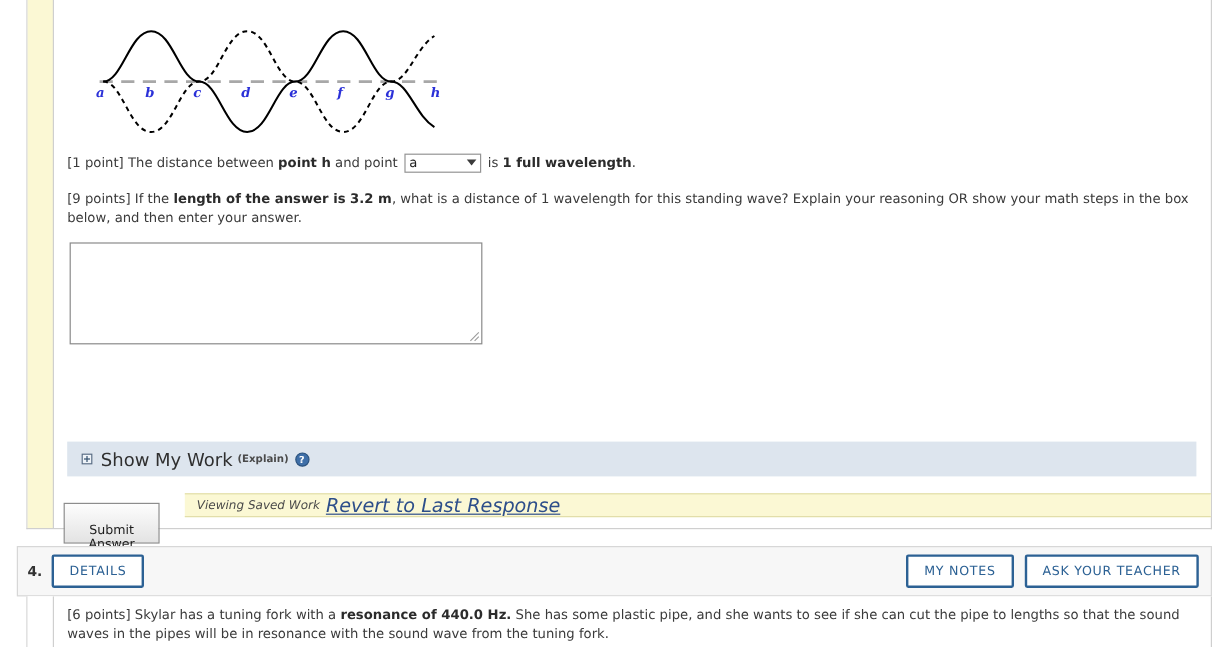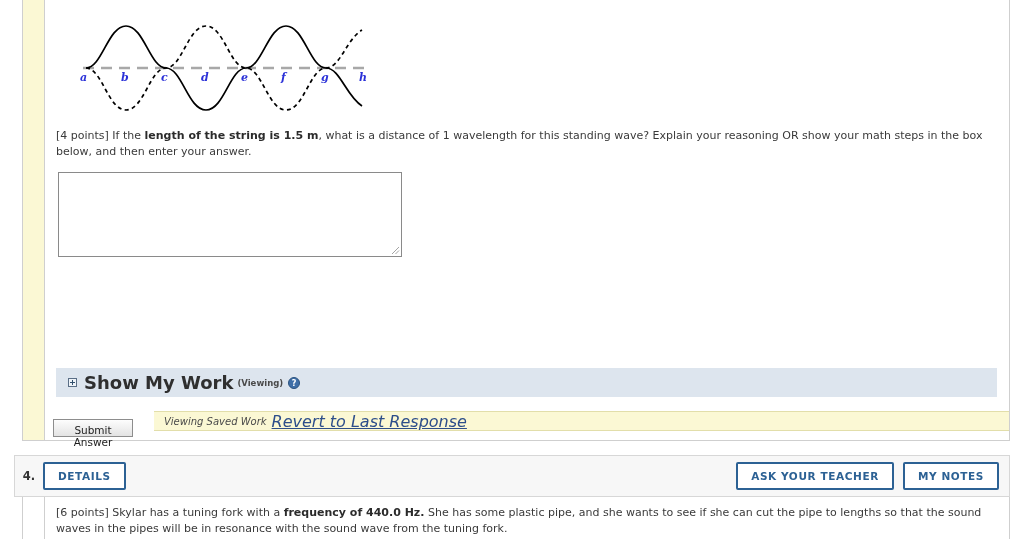--- a/index.html
+++ b/index.html
@@ -121,21 +121,21 @@
     border: 1px solid #5a6e86;
     background: #eef3f8;
     position: relative;
     margin-right: 7px;
   }
   .plusbox::before, .plusbox::after {
     content: ""; position: absolute; background: #32506e;
   }
   .plusbox::before { left: 1px; top: 3px; width: 5px; height: 1px; }
   .plusbox::after  { left: 3px; top: 1px; width: 1px; height: 5px; }
-  .smw-title { font-size: 18px; font-weight: bold; color: #2f2f2f; }
+  .smw-title { font-size: 15px; font-weight: normal; color: #2f2f2f; }
   .smw-opt { font-size: 8.5px; font-weight: bold; color: #4a4a4a; margin-left: 4px; }
   .help-icon {
     display: inline-block; width: 12px; height: 12px;
     border-radius: 50%;
     background: #3f6fa8;
     color: #fff; font-size: 8px; font-weight: bold;
     text-align: center; line-height: 12px;
     margin-left: 5px;
     border: 1px solid #2c537f;
   }
@@ -160,42 +160,42 @@
   .submit-btn {
     position: absolute;
     left: 30px; top: 421px;
     width: 80px; height: 18px;
     background: linear-gradient(#fdfdfd, #e3e3e3);
     border: 1px solid #8d8d8d;
     font-size: 10.5px;
     color: #1c1c1c;
     font-family: "DejaVu Sans", "Liberation Sans", sans-serif;
     cursor: pointer;
-    padding: 4px;
+    padding: 16px;
   }
 
   
   .q4-head {
     position: absolute;
     left: 14px; top: 455px;
     width: 996px; height: 42px;
     background: #f7f7f7;
     border: 1px solid #d7d7d7;
     display: flex; align-items: center;
   }
   .q4-num {
     width: 28px; text-align: center;
     font-size: 11.5px; font-weight: bold; color: #333;
   }
   .btn-outline {
     border: 2px solid #2c6194;
     background: #ffffff;
     color: #2c6194;
     font-size: 10.5px;
-    font-weight: bold;
+    font-weight: normal;
     letter-spacing: 0.6px;
     padding: 6px 13px;
     border-radius: 2px;
     cursor: pointer;
     font-family: "DejaVu Sans", "Liberation Sans", sans-serif;
     white-space: nowrap;
   }
   .q4-right { margin-left: auto; display: flex; gap: 9px; padding-right: 10px; }
 
   
@@ -242,59 +242,62 @@
       <span class="wave-label" style="left:2px;  top:55px;">a</span>
       <span class="wave-label" style="left:43px; top:55px;">b</span>
       <span class="wave-label" style="left:83px; top:55px;">c</span>
       <span class="wave-label" style="left:123px;top:55px;">d</span>
       <span class="wave-label" style="left:163px;top:55px;">e</span>
       <span class="wave-label" style="left:203px;top:55px;">f</span>
       <span class="wave-label" style="left:243px;top:55px;">g</span>
       <span class="wave-label" style="left:281px;top:55px;">h</span>
     </div>
 
+    <div class="qtext row-sp">
+      <span>[1 point] The distance between </span><b>point h</b><span> and point </span><span class="sel"><span>a</span><span class="chev"></span></span><span> is </span><b>1 full wavelength</b><span>.</span>
+    </div>
 
 
     <div class="qtext row-sp" style="max-width:936px;">
-      <span>[4 points] If the </span><b>length of the string is </b><b class="hl">1.5</b><b> m</b><span>, what is a distance of 1 wavelength for this standing wave? Explain your reasoning OR show your math steps in the box below, and then enter your answer.</span>
+      <span>[9 points] If the </span><b>length of the answer is </b><b class="hl">3.2</b><b> m</b><span>, what is a distance of 1 wavelength for this standing wave? Explain your reasoning OR show your math steps in the box below, and then enter your answer.</span>
     </div>
 
     <div class="ta-wrap">
       <textarea class="ta" placeholder="" style=""></textarea>
       <svg class="ta-grip" viewBox="0 0 9 9">
         <line x1="8" y1="1" x2="1" y2="8" stroke="#9a9a9a" stroke-width="0.9"></line>
         <line x1="8" y1="4.5" x2="4.5" y2="8" stroke="#9a9a9a" stroke-width="0.9"></line>
       </svg>
     </div>
 
 
   </div>
 
   <div class="smw">
     <span class="plusbox"></span>
     <span class="smw-title">Show My Work</span>
-    <span class="smw-opt">(Viewing)</span>
+    <span class="smw-opt">(Explain)</span>
     <span class="help-icon">?</span>
   </div>
 
   <div class="saved-bar">
     <span class="saved-text">Viewing Saved Work</span>
     <span class="revert-link">Revert to Last Response</span>
   </div>
 
   <button class="submit-btn">Submit Answer</button>
 </div>
 
 <div class="q4-head">
   <span class="q4-num">4.</span>
   <button class="btn-outline">DETAILS</button>
   <span class="q4-right">
+    <button class="btn-outline">MY NOTES</button>
     <button class="btn-outline">ASK YOUR TEACHER</button>
-    <button class="btn-outline">MY NOTES</button>
   </span>
 </div>
 
 <div class="q4-body">
   <div class="q4-rail"></div>
   <div class="qtext" style="max-width:936px;">
-    <span>[6 points] Skylar has a tuning fork with a </span><b>frequency of </b><b class="hl">440.0</b><b> Hz.</b><span> She has some plastic pipe, and she wants to see if she can cut the pipe to lengths so that the sound waves in the pipes will be in resonance with the sound wave from the tuning fork.</span>
+    <span>[6 points] Skylar has a tuning fork with a </span><b>resonance of </b><b class="hl">440.0</b><b> Hz.</b><span> She has some plastic pipe, and she wants to see if she can cut the pipe to lengths so that the sound waves in the pipes will be in resonance with the sound wave from the tuning fork.</span>
   </div>
 </div>
 
 </body></html>

